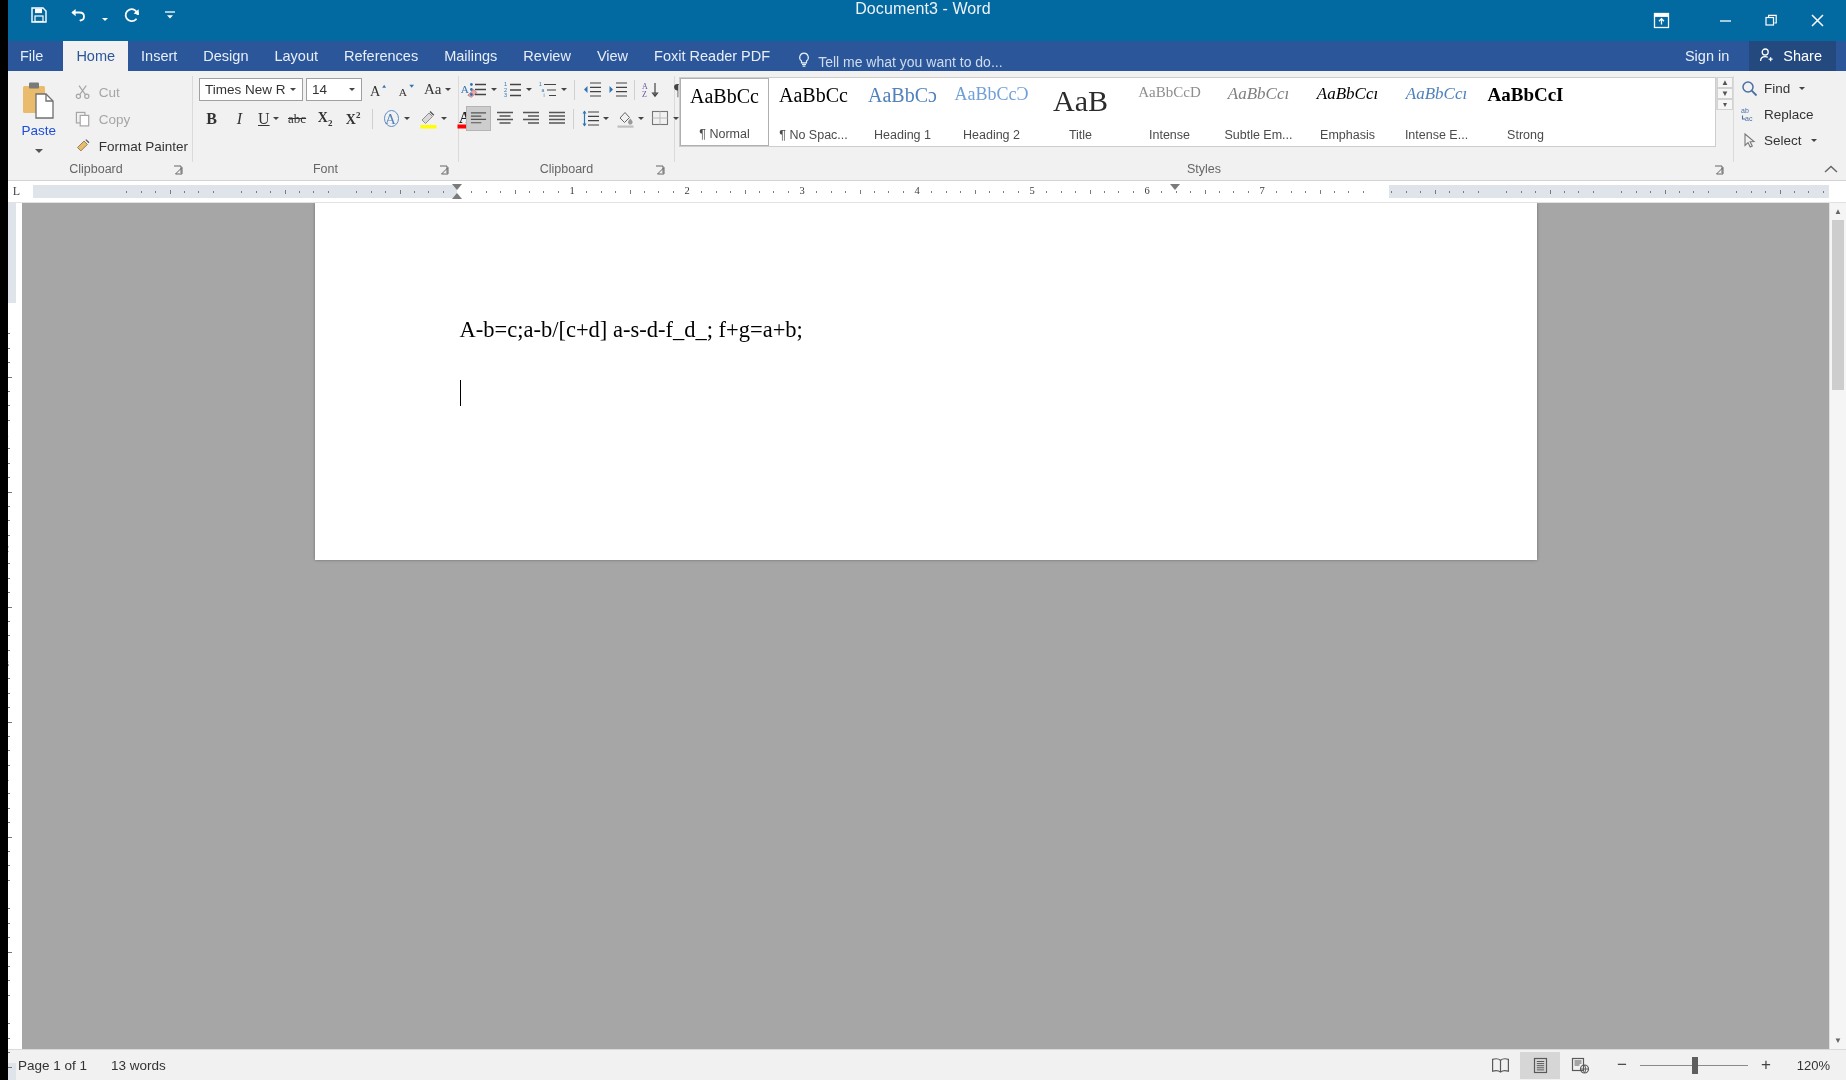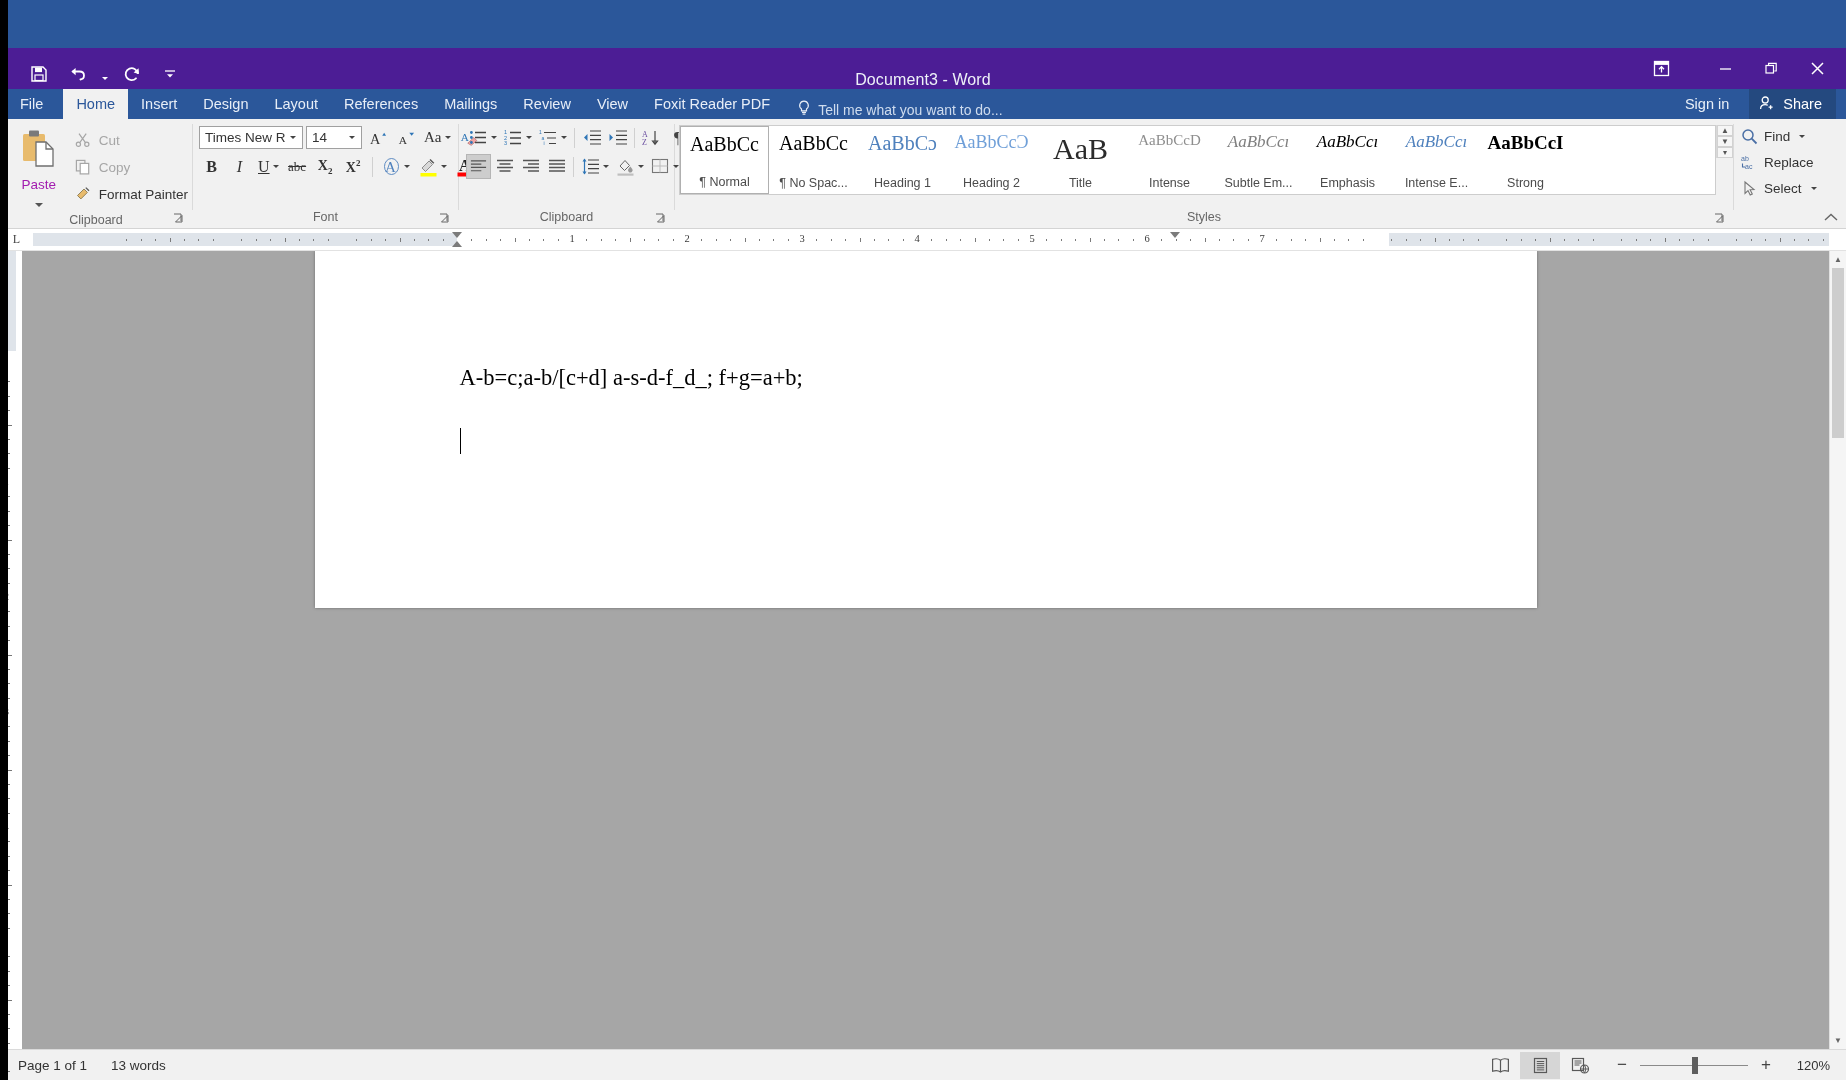--- a/index.html
+++ b/index.html
@@ -6,22 +6,22 @@
   html, body {
     width: 1846px; height: 1080px;
     overflow: hidden;
     font-family: "Liberation Sans", sans-serif;
     background: #ffffff;
   }
   .app { width: 1846px; height: 1080px; position: relative; display: flex; flex-direction: column; background:#2b579a; }
 
   
   .titlebar {
-    height: 41px; background: #4c1d95; color:#fff;
-    display:flex; align-items:flex-end; position:relative; flex:0 0 41px;margin-top:48px;
+    height: 41px; background: #0369a1; color:#fff;
+    display:flex; align-items:flex-start; position:relative; flex:0 0 41px;
   }
   .qat { display:flex; align-items:center; padding-left:22px; gap:4px; }
   .qat-btn {
     width:34px; height:30px; display:flex; align-items:center; justify-content:center;
     color:#fff;
   }
   .qat-btn svg { display:block; }
   .qat-caret { width:13px; height:30px; display:flex; align-items:flex-end; justify-content:center; padding-bottom:9px; }
   .caret-d { width:0;height:0;border-left:3.5px solid transparent;border-right:3.5px solid transparent;border-top:3.5px solid #fff; }
   .title-text {
@@ -63,21 +63,21 @@
   .dialog-launcher {
     position:absolute; right:6px; bottom:2px; width:14px; height:14px;
     color:#666; font-size:11px; line-height:14px; text-align:center;
   }
 
   
   .g-clipboard { width:192px; }
   .g-clipboard .group-body { padding-left:8px; }
   .paste-btn { width:62px; display:flex; flex-direction:column; align-items:center; padding-top:2px; }
   .paste-ico { width:44px; height:44px; position:relative; }
-  .paste-label { font-size:13.5px; color:#a21caf; margin-top:7px;}
+  .paste-label { font-size:13.5px; color:#1d4ed8; margin-top:1px;}
   .paste-caret { margin-top:1px; }
   .clip-cmds { display:flex; flex-direction:column; padding-top:4px; gap:3px; }
   .cmd { display:flex; align-items:center; gap:7px; font-size:13.5px; color:#333; height:24px; padding:0 4px; white-space:nowrap;}
   .cmd.disabled { color:#a6a6a6; }
   .cmd-ico { width:18px; height:18px; display:flex; align-items:center; justify-content:center; }
 
   
   .g-font { width:265px; }
   .g-font .group-body { flex-direction:column; padding-left:6px; padding-top:6px; gap:4px;}
   .fontrow { display:flex; align-items:center; gap:3px; }

